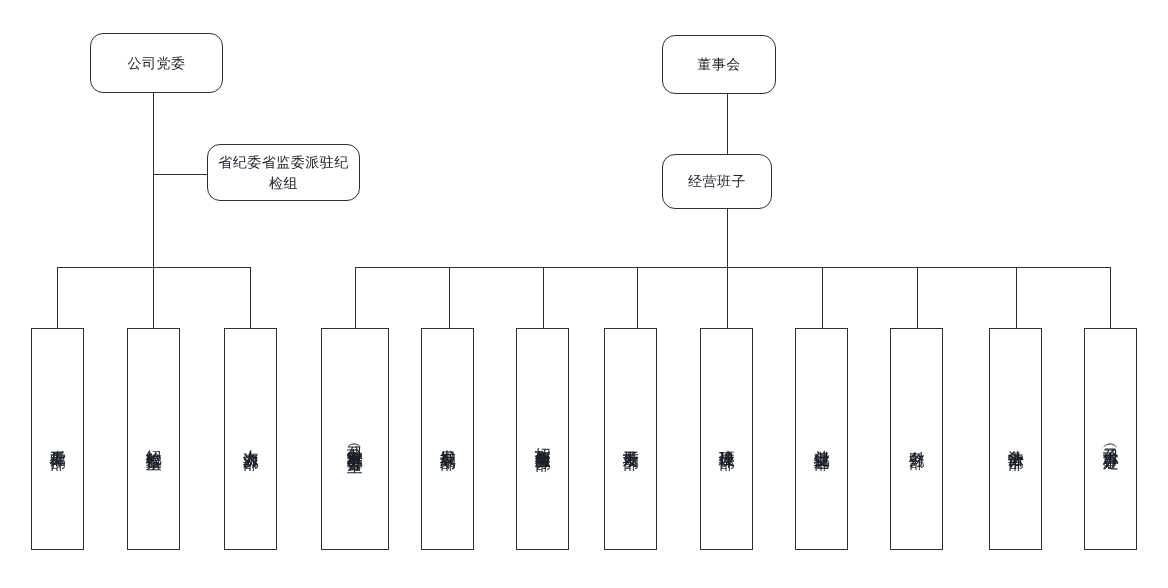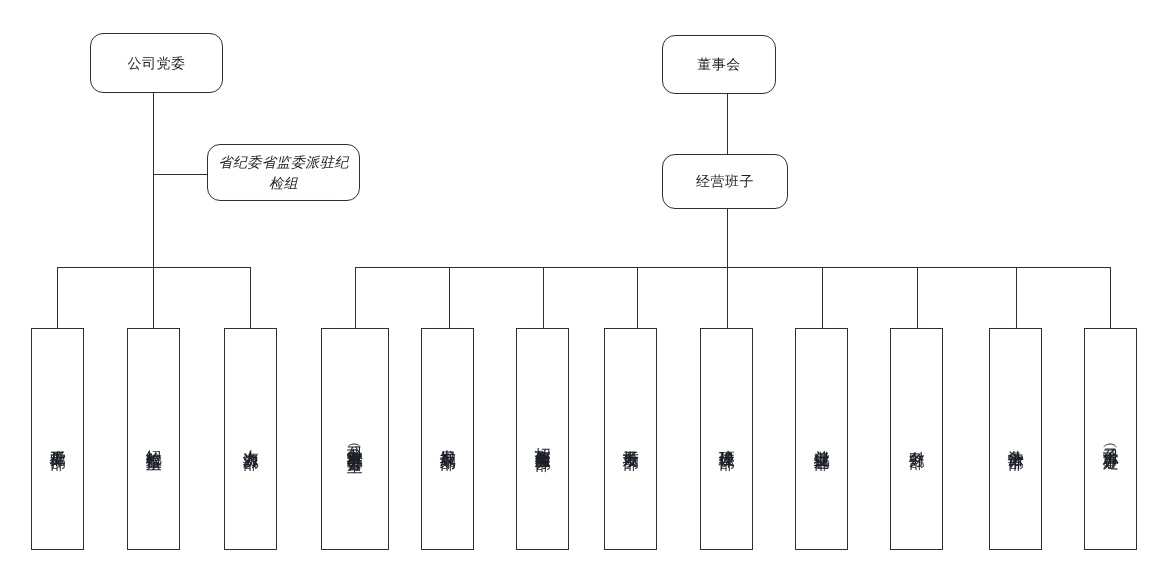--- a/index.html
+++ b/index.html
@@ -79,21 +79,21 @@
 <div id="chart-root">
 
   <div class="node-round" style="left:90px; top:33px; width:133px; height:60px;">
     <span class="label">公司党委</span>
   </div>
 
   <div class="conn-v" style="left:153px; top:93px; height:175px;"></div>
 
   <div class="conn-h" style="left:153px; top:174px; width:55px;"></div>
 
-  <div class="node-round" style="left:207px; top:144px; width:153px; height:57px;font-style:italic;">
+  <div class="node-round" style="left:207px; top:144px; width:153px; height:57px;">
     <span class="label">省纪委省监委派驻纪检组</span>
   </div>
 
   <div class="conn-h" style="left:57px; top:267px; width:194px;"></div>
   <div class="conn-v" style="left:57px; top:267px; height:62px;"></div>
   <div class="conn-v" style="left:153px; top:267px; height:62px;"></div>
   <div class="conn-v" style="left:250px; top:267px; height:62px;"></div>
 
   <div class="node-dept" style="left:31px; top:328px; width:53px; height:222px;">
     <span class="vlabel">党群工作部</span>
@@ -104,21 +104,21 @@
   <div class="node-dept" style="left:224px; top:328px; width:53px; height:222px;">
     <span class="vlabel">人力资源部</span>
   </div>
 
   <div class="node-round" style="left:662px; top:35px; width:114px; height:59px;">
     <span class="label">董事会</span>
   </div>
 
   <div class="conn-v" style="left:727px; top:94px; height:60px;"></div>
 
-  <div class="node-round" style="left:662px; top:154px; width:126px; height:55px;text-align:right;">
+  <div class="node-round" style="left:662px; top:154px; width:110px; height:55px;text-align:right;">
     <span class="label">经营班子</span>
   </div>
 
   <div class="conn-v" style="left:727px; top:209px; height:59px;"></div>
 
   <div class="conn-h" style="left:355px; top:267px; width:756px;"></div>
 
   <div class="conn-v" style="left:355px; top:267px; height:62px;"></div>
   <div class="conn-v" style="left:449px; top:267px; height:62px;"></div>
   <div class="conn-v" style="left:543px; top:267px; height:62px;"></div>

